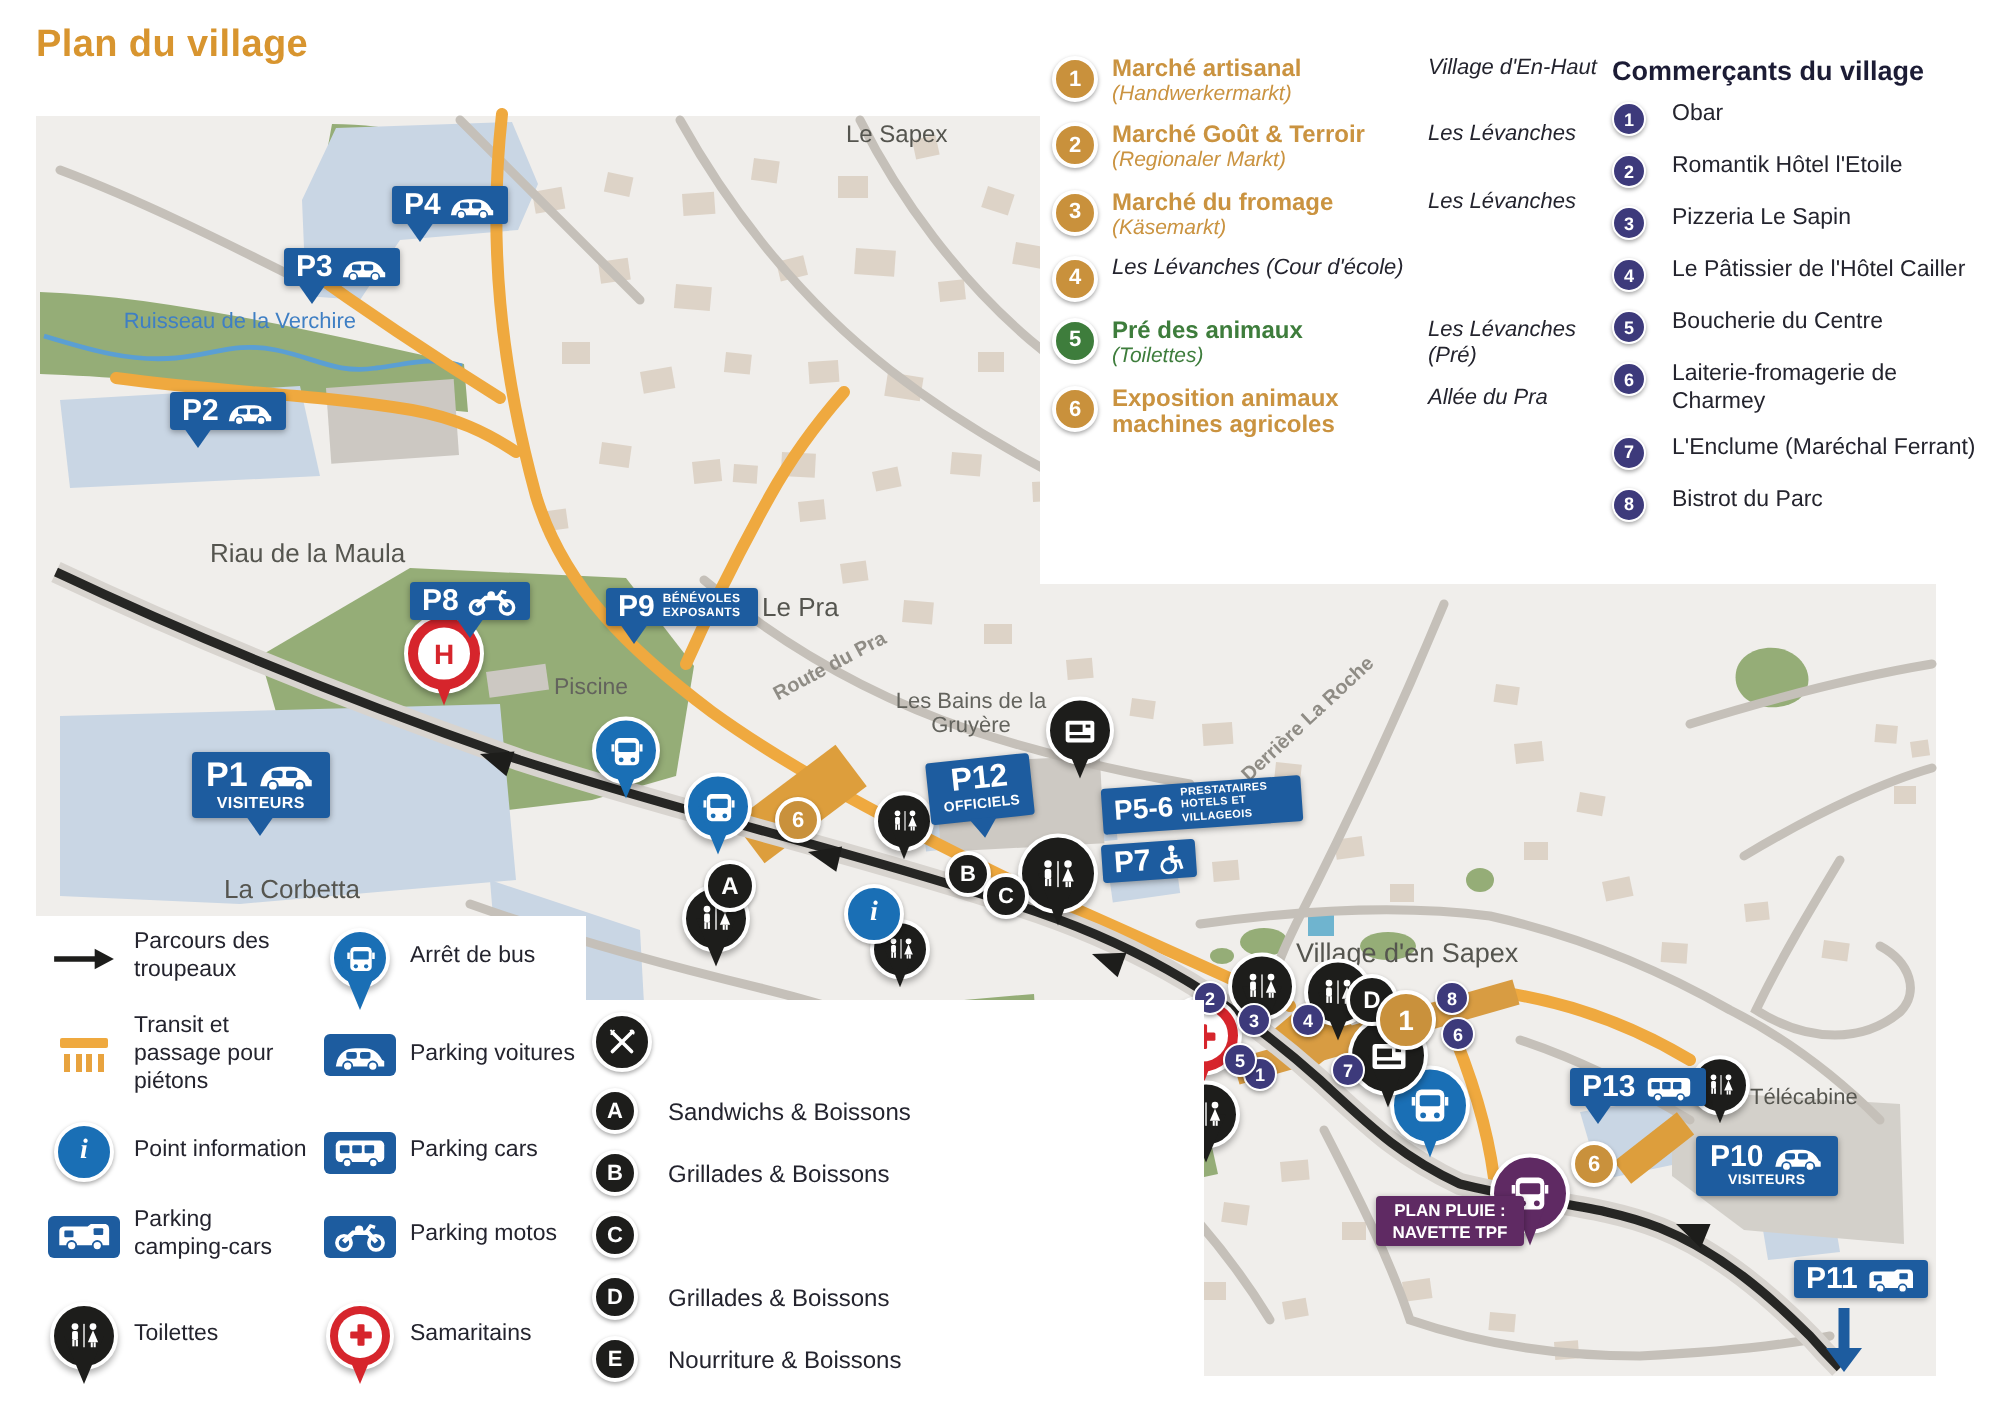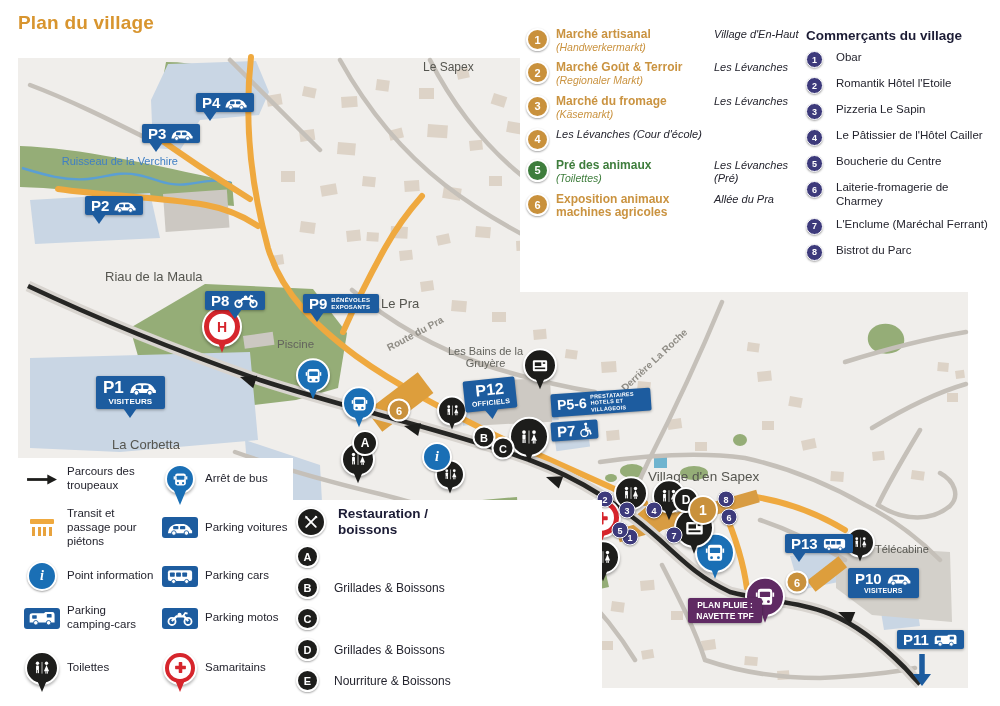--- a/index.html
+++ b/index.html
@@ -722,24 +722,24 @@
   </div>
 </div>
 
 <div class="panel p-resto">
   <div class="r-head">
     <span class="ncir blk s26 rel">
           <svg width="16" height="16">
             <use href="#i-cutlery"></use>
           </svg>
         </span>
-    <h2>Restauration / boissons</h2>
   </div>
   <div class="r-row">
         <span class="ncir blk s19 rel">A</span>
+        <span class="r-label">Sandwichs &amp; Boissons</span>
       </div>
   <div class="r-row">
         <span class="ncir blk s19 rel">B</span>
         <span class="r-label">Grillades &amp; Boissons</span>
       </div>
   <div class="r-row">
         <span class="ncir blk s19 rel">C</span>
       </div>
   <div class="r-row">
         <span class="ncir blk s19 rel">D</span>

